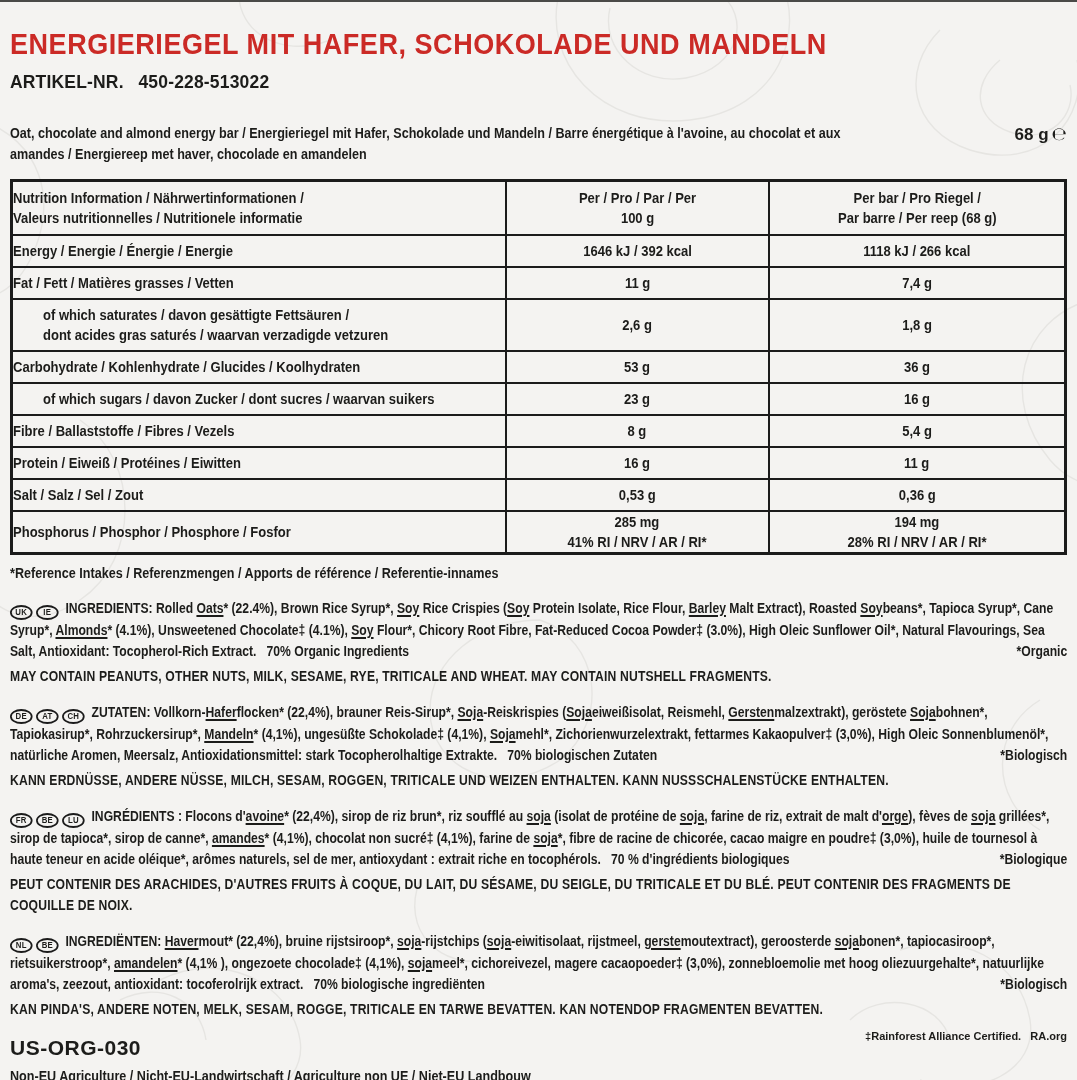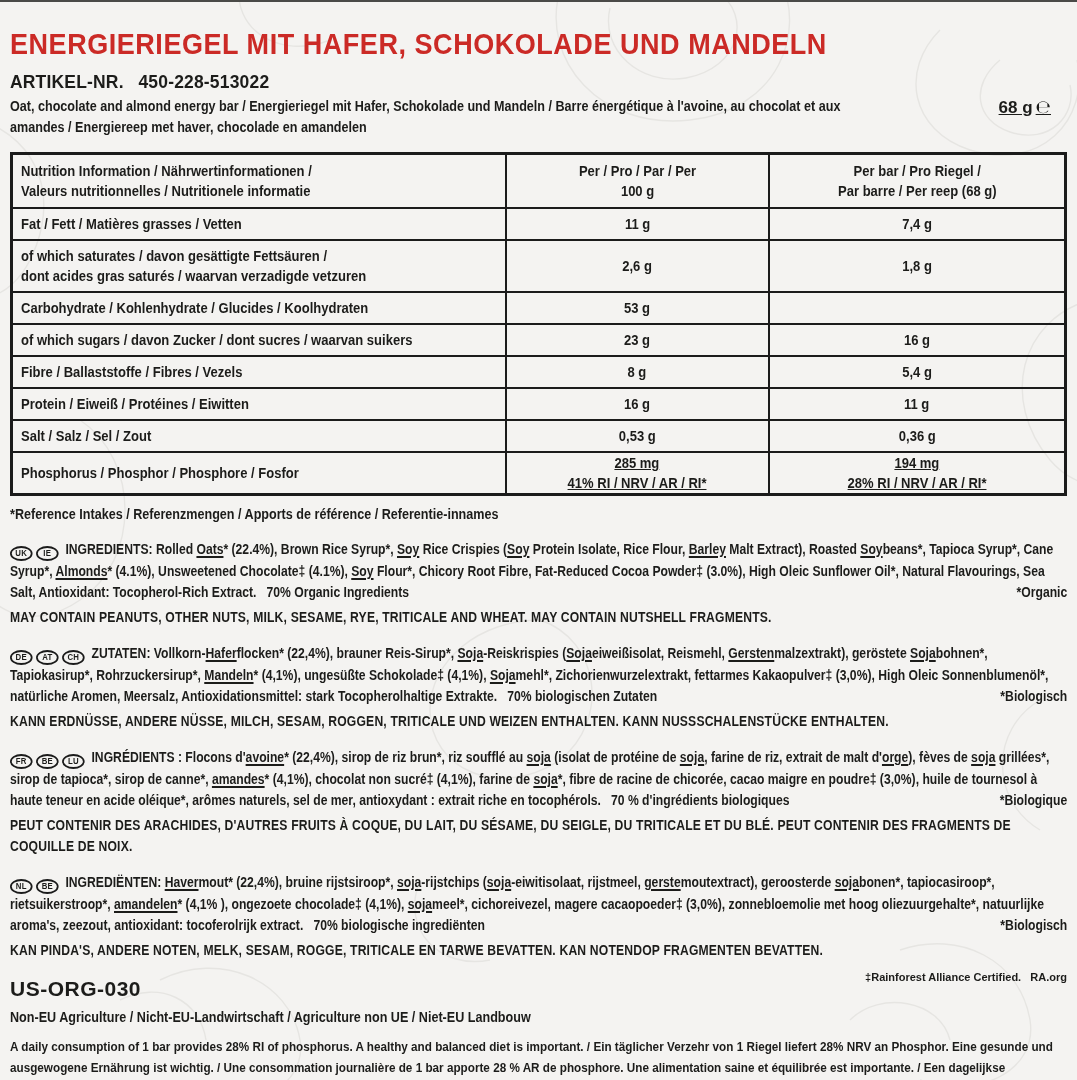--- a/index.html
+++ b/index.html
@@ -19,37 +19,37 @@
   .cond-title{transform:scaleX(0.9);transform-origin:0 0;width:1110px;}
   .cond-art{transform:scaleX(0.92);transform-origin:0 0;width:1150px;}
 
   h1.title{
     margin:28px 0 0 0;font-size:30px;line-height:32px;font-weight:bold;
     color:#cb2a26;letter-spacing:0.6px;
   }
   .artikel{margin-top:11px;font-size:19px;font-weight:bold;letter-spacing:0.2px;}
   .artikel .num{margin-left:16px;}
 
-  .desc-row{position:relative;margin-top:3px;}
+  .desc-row{position:relative;margin-top:30px;}
   .desc{width:850px;}
   .desc p{margin:0;font-size:14.5px;line-height:21px;font-weight:bold;}
-  .weight{position:absolute;top:0;right:16px;font-size:17px;font-weight:bold;white-space:nowrap;text-decoration:underline;}
+  .weight{position:absolute;top:0;right:0;font-size:17px;font-weight:bold;white-space:nowrap;}
   .weight .esign{font-weight:normal;font-size:18px;margin-left:3px;font-family:"DejaVu Sans",sans-serif;}
 
   
   .ntable{margin-top:14px;border:3px solid #1b1b1b;font-weight:bold;font-size:15px;}
   .nt-head{display:flex;min-height:52px;}
   .nt-row{display:flex;min-height:30px;border-top:2px solid #1b1b1b;}
   .nt-row.tall{min-height:50px;}
   .cell{display:flex;flex-direction:column;justify-content:center;align-items:center;box-sizing:border-box;}
-  .c1{width:46.8%;align-items:flex-start;padding-left:8px;}
-  .c1.ind{}
+  .c1{width:46.8%;align-items:flex-start;}
+  .c1.ind{padding-left:30px;}
   .c2{width:25.2%;border-left:2px solid #1b1b1b;border-right:2px solid #1b1b1b;}
   .c3{flex:1;}
-  .cell.split{justify-content:flex-end;align-items:center;text-decoration:underline;}
+  .cell.split{justify-content:flex-end;align-items:center;}
   .cc{display:inline-block;transform:scaleX(0.868);transform-origin:center;white-space:nowrap;line-height:20px;}
   .cc.left{transform-origin:0 50%;text-align:left;}
 
   .ref-note{margin:8px 0 0;font-size:14.5px;line-height:20px;font-weight:bold;}
 
   
   .ing-block{margin-top:15px;}
   .ing-par{position:relative;margin:0;font-size:14px;line-height:21px;font-weight:bold;}
   .ing-par .u{text-decoration:underline;text-decoration-thickness:1.5px;text-underline-offset:2px;}
   .org-note{position:absolute;right:0;bottom:0;}
@@ -128,20 +128,33 @@
         <span class="cc">
           <div style="text-align:center">Per bar / Pro Riegel /</div>
           <div style="text-align:center">Par barre / Per reep (68 g)</div>
         </span>
       </div>
     </div>
     <div id="ntrows">
         <div class="nt-row">
           <div class="cell c1">
             <span class="cc left">
+              <div>Energy / Energie / Énergie / Energie</div>
+            </span>
+          </div>
+          <div class="cell c2">
+            <span class="cc">1646 kJ / 392 kcal</span>
+          </div>
+          <div class="cell c3">
+            <span class="cc">1118 kJ / 266 kcal</span>
+          </div>
+        </div>
+        <div class="nt-row">
+          <div class="cell c1">
+            <span class="cc left">
               <div>Fat / Fett / Matières grasses / Vetten</div>
             </span>
           </div>
           <div class="cell c2">
             <span class="cc">11 g</span>
           </div>
           <div class="cell c3">
             <span class="cc">7,4 g</span>
           </div>
         </div>
@@ -160,20 +173,23 @@
           </div>
         </div>
         <div class="nt-row">
           <div class="cell c1">
             <span class="cc left">
               <div>Carbohydrate / Kohlenhydrate / Glucides / Koolhydraten</div>
             </span>
           </div>
           <div class="cell c2">
             <span class="cc">53 g</span>
+          </div>
+          <div class="cell c3">
+            <span class="cc">36 g</span>
           </div>
         </div>
         <div class="nt-row">
           <div class="cell c1 ind">
             <span class="cc left">
               <div>of which sugars / davon Zucker / dont sucres / waarvan suikers</div>
             </span>
           </div>
           <div class="cell c2">
             <span class="cc">23 g</span>

